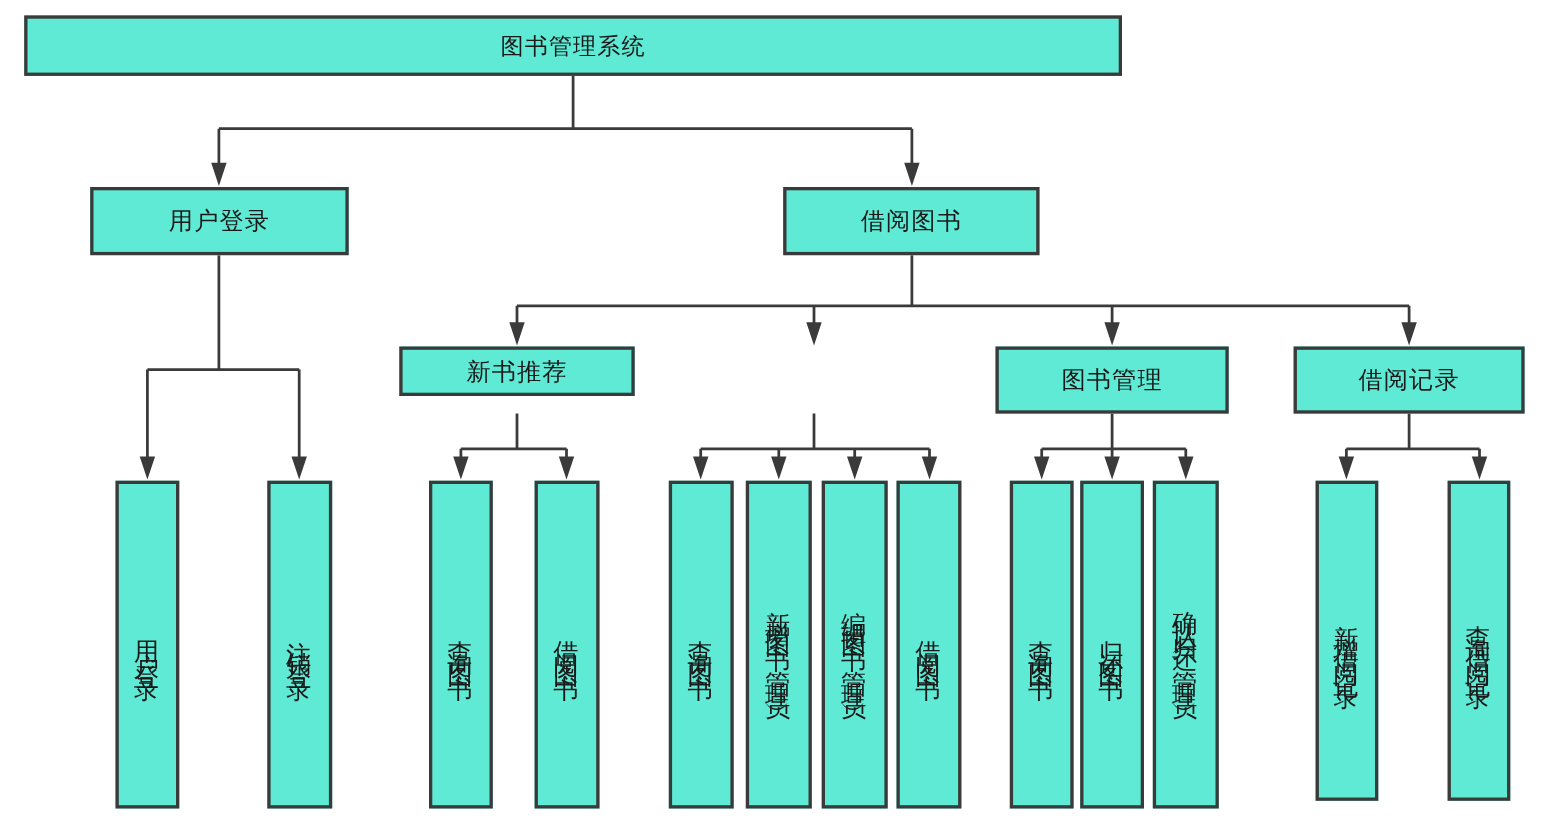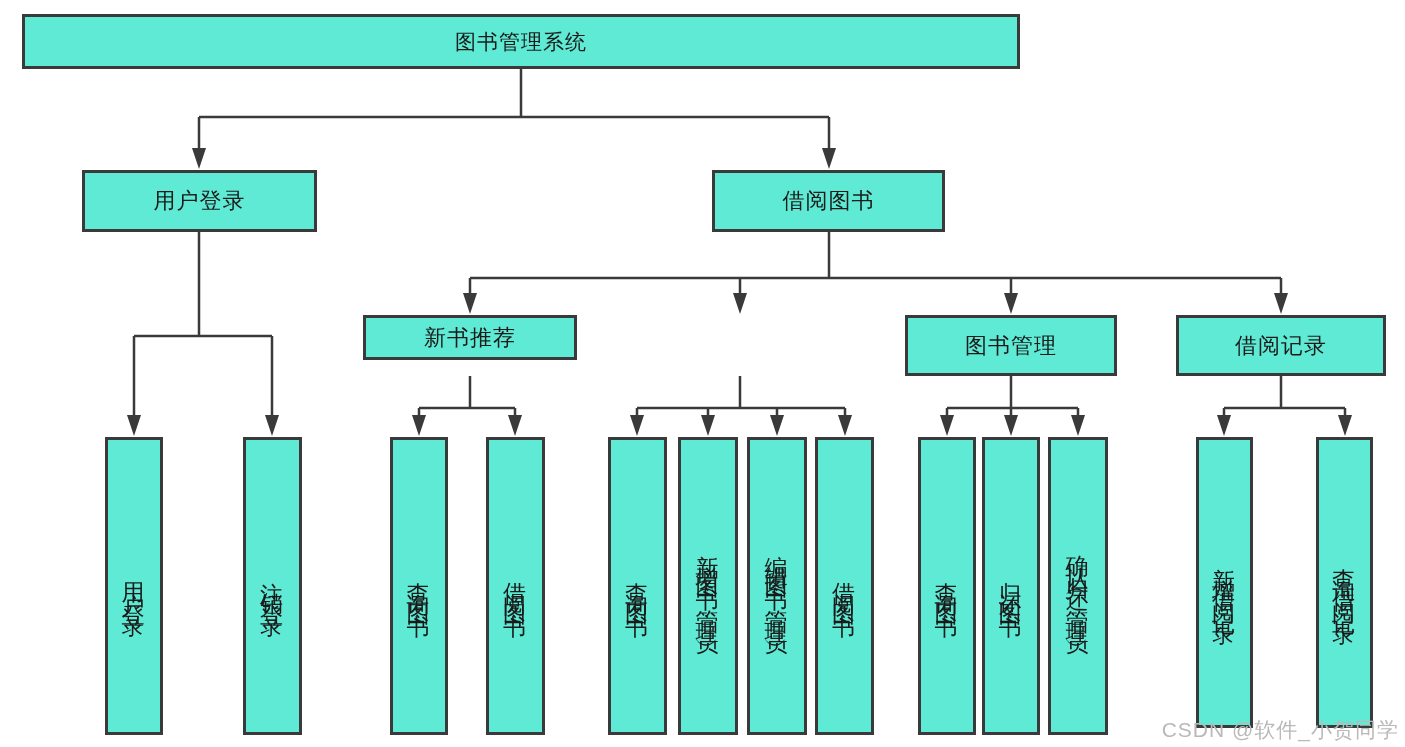--- a/index.html
+++ b/index.html
@@ -145,15 +145,14 @@
   <div class="box leaf" style="left:1048px; top:437px; width:60px; height:298px;">
     <span>确认归还（管理员）</span>
   </div>
   <div class="box leaf" style="left:1196px; top:437px; width:57px; height:291px;">
     <span>新增借阅记录</span>
   </div>
   <div class="box leaf" style="left:1316px; top:437px; width:57px; height:291px;">
     <span>查询借阅记录</span>
   </div>
 
-  <div class="watermark">CSDN @软件_小贺同学</div>
 
 </div>
 
 </body></html>

